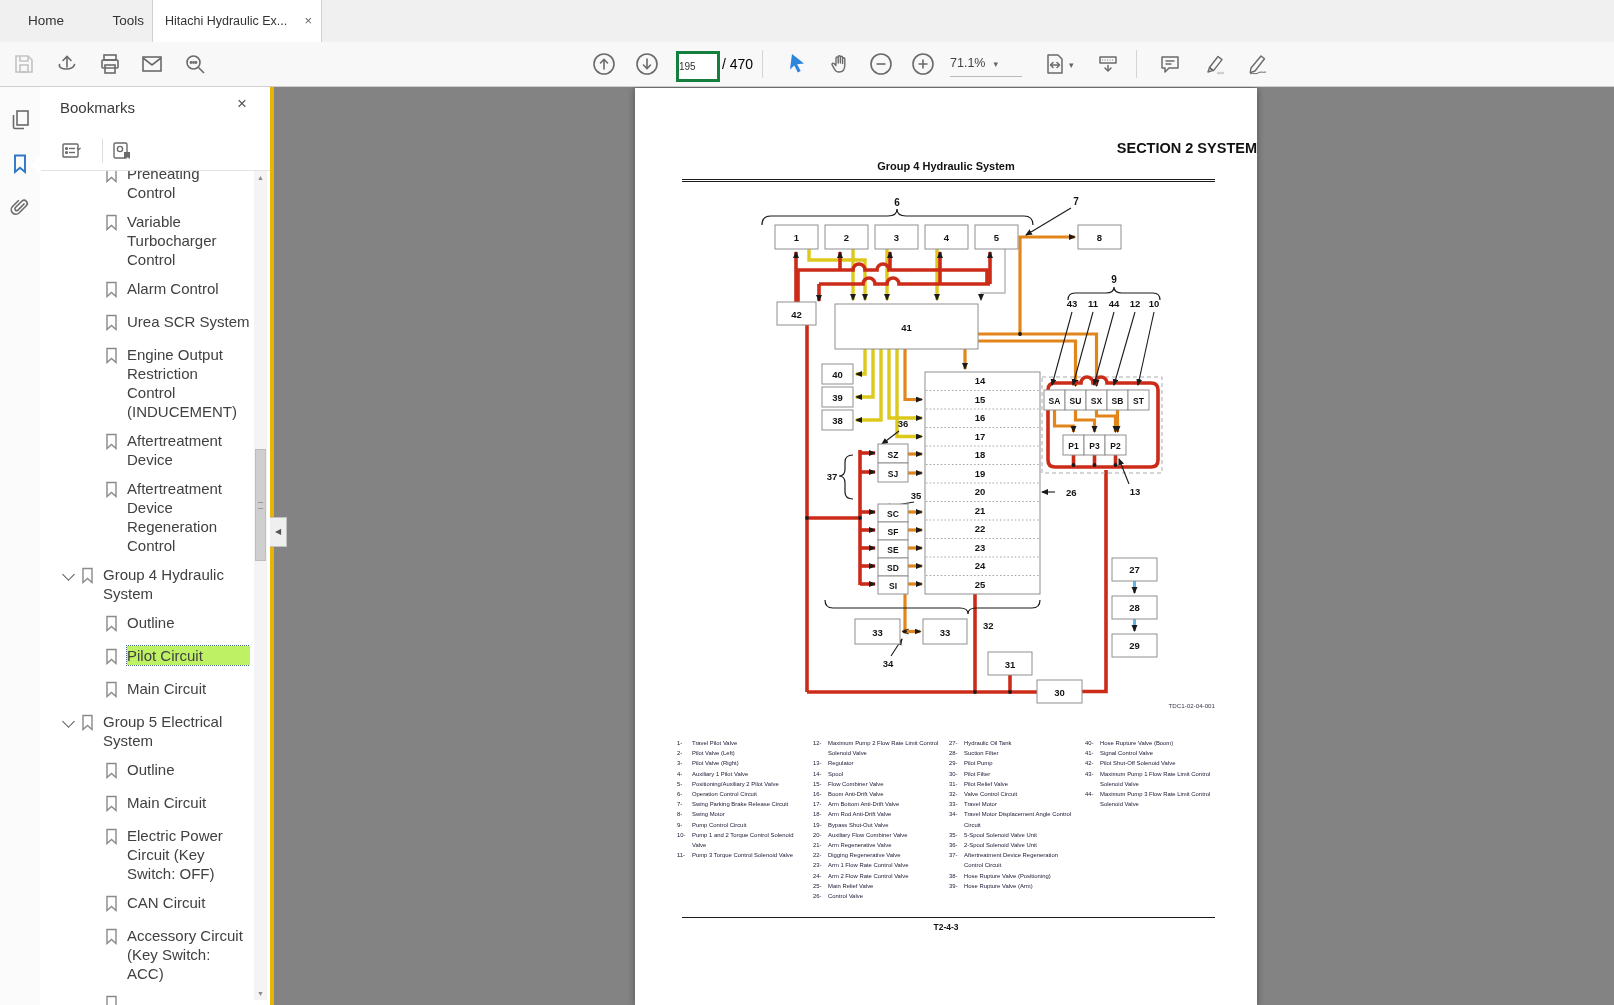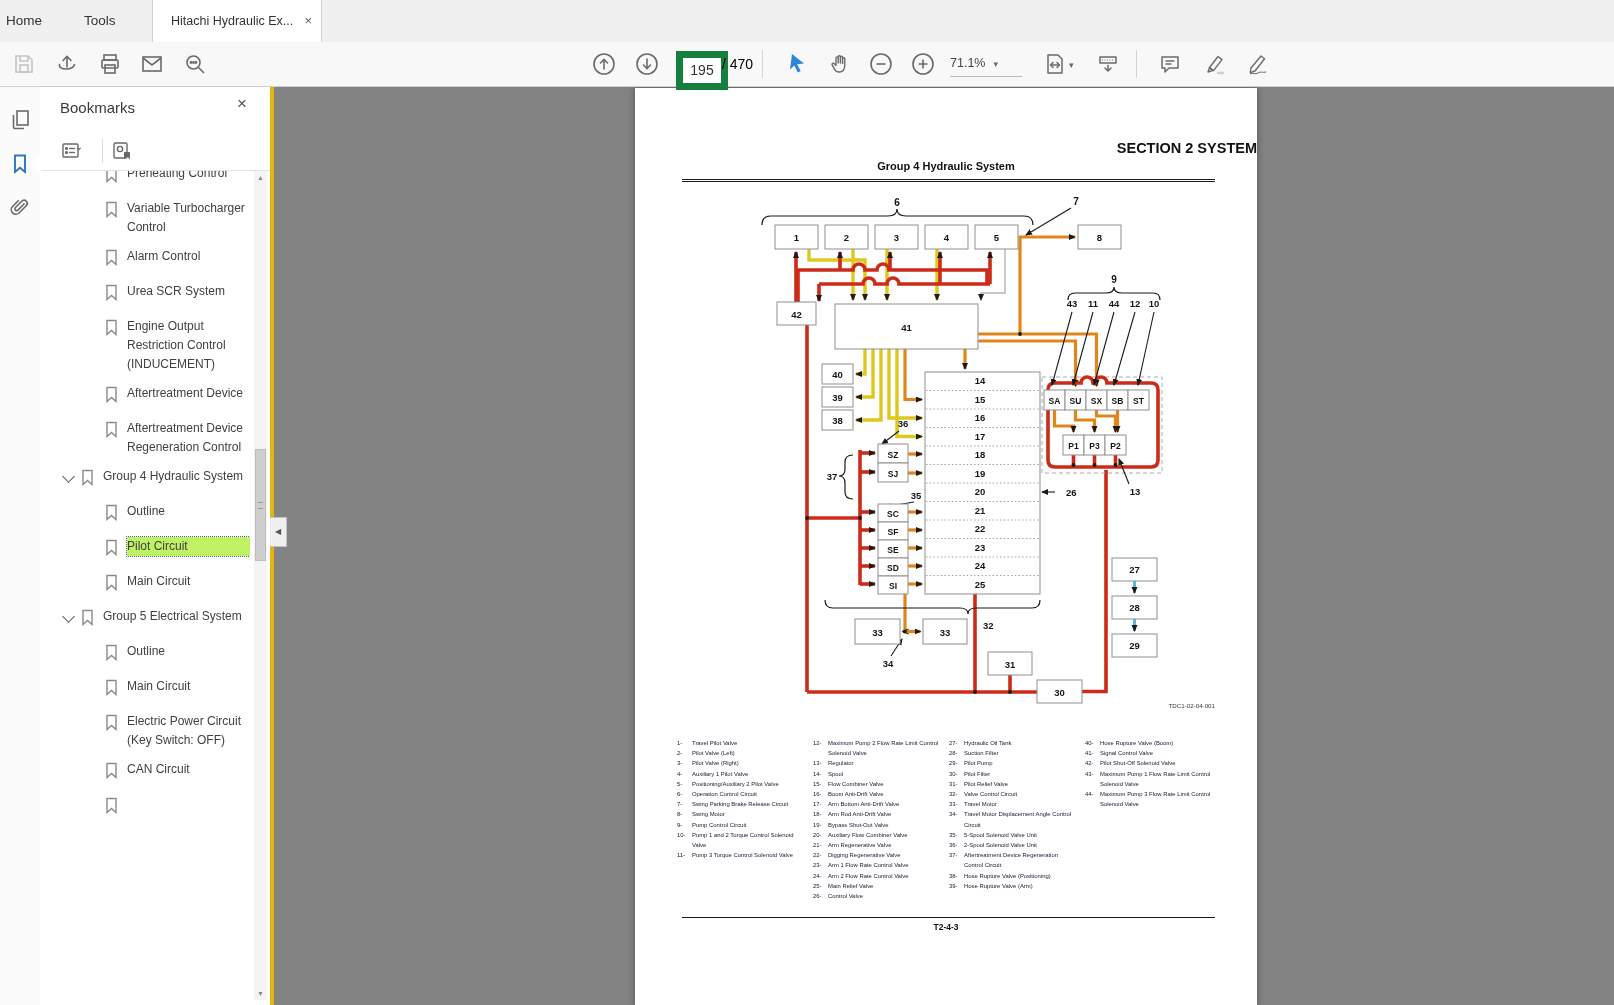--- a/index.html
+++ b/index.html
@@ -1,51 +1,51 @@
 <!DOCTYPE html>
 <html><head>
 <meta charset="utf-8">
 <style>
   html,body{margin:0;padding:0}
   body{width:1614px;height:1005px;position:relative;overflow:hidden;
        font-family:"Liberation Sans",sans-serif;background:#838383;}
   
   .tabbar{position:absolute;left:0;top:0;width:100%;height:42px;background:#f0f0f0;border-bottom:1px solid #d6d6d6;z-index:30}
-  .tab{position:absolute;top:0;height:42px;line-height:42px;font-size:13.5px;color:#333;text-align:left}
+  .tab{position:absolute;top:0;height:42px;line-height:42px;font-size:13.5px;color:#333;text-align:right}
   .tab-home{left:6px;width:58px}
   .tab-tools{left:84px;width:60px}
   .tab-doc{left:152px;width:170px;background:#fff;border-left:1px solid #d2d2d2;border-right:1px solid #d2d2d2;
-           font-size:12.5px;text-align:left;padding-left:18px;box-sizing:border-box}
+           font-size:12.5px;text-align:left;padding-left:12px;box-sizing:border-box}
   .tab-doc .x{position:absolute;right:9px;top:0;color:#666;font-size:13px}
   
   .toolbar{position:absolute;left:0;top:42px;width:100%;height:44px;background:#f8f8f8;border-bottom:1px solid #cfcfcf;z-index:30}
   .tbi{position:absolute;top:10px;width:24px;height:24px}
   .tdiv{position:absolute;top:8px;width:1px;height:28px;background:#d4d4d4}
-  .pageinput{position:absolute;left:676px;top:9px;width:38px;height:25px;border:7px solid #15803d;background:#fff;
-             font-size:14px;text-align:center;line-height:25px;color:#333}
+  .pageinput{position:absolute;left:676px;top:9px;width:38px;height:25px;border:3px solid #15803d;background:#fff;
+             font-size:10px;line-height:25px;color:#333}
   .pagecount{position:absolute;left:722px;top:0;height:44px;line-height:44px;font-size:14px;color:#000000}
   .zoomfield{position:absolute;left:950px;top:9px;width:72px;height:25px;line-height:25px;border-bottom:1px solid #b9b9b9;
              font-size:12.5px;color:#444;}
   .zoomfield .caret{font-size:9px;color:#666;margin-left:8px}
   .fitcaret{position:absolute;left:1069px;top:18px;font-size:9px;color:#666}
   
   .iconstrip{position:absolute;left:0;top:86px;width:40px;bottom:0;background:#fbfbfb;border-right:1px solid #e2e2e2;z-index:20}
   .strip-icon{position:absolute;left:8px;width:24px;height:24px}
   .notch{position:absolute;left:31px;top:155px;width:0;height:0;border-top:10px solid transparent;border-bottom:10px solid transparent;
          border-right:10px solid #ffffff;z-index:25}
   
   .sidebar{position:absolute;left:40px;top:86px;width:230px;bottom:0;background:#fff;border-right:4px solid #eab308;z-index:20}
   .sb-head{position:absolute;left:0;top:0;right:0;height:48px}
   .sb-title{position:absolute;left:20px;top:0;line-height:44px;font-size:15px;color:#3a3a3a}
   .sb-close{position:absolute;right:18px;top:8px;font-size:17px;color:#555;width:20px;text-align:center}
   .sb-tools{position:absolute;left:0;top:48px;right:0;height:36px;border-bottom:1px solid #e3e3e3}
   .sb-tools .tico{position:absolute;top:5px;width:24px;height:24px}
   .sb-tdiv{position:absolute;left:62px;top:5px;width:1px;height:24px;background:#ddd}
   .bm-list{position:absolute;left:0;top:85px;right:20px;bottom:0;overflow:hidden;padding-top:0}
-  .bm-item{display:flex;margin-bottom:10px;font-size:12px;color:#414141;line-height:19px}
+  .bm-item{display:flex;margin-bottom:10px;font-size:15px;color:#414141;line-height:19px}
   .bm-item.chd{padding-left:65px}
   .bm-item.grp{padding-left:24px}
   .bm-item.clip{margin-top:-7px}
   .bic{flex:0 0 13px;margin-right:9px;padding-top:2px}
   .chev{flex:0 0 8px;width:8px;height:8px;border-right:1.6px solid #555;border-bottom:1.6px solid #555;
         transform:rotate(45deg);margin:5px 8px 0 0}
   .lbl{flex:1;overflow-wrap:break-word;min-width:0}
   .bm-item.sel .lbl{background:#bef264;outline:1px dotted #49678a;align-self:flex-start}
   .sb-scroll{position:absolute;right:3px;top:85px;width:13px;bottom:5px;background:#f4f4f4}
   .sb-arr{position:absolute;left:0;width:13px;height:13px;font-size:7px;color:#8a8a8a;text-align:center;line-height:13px}
@@ -299,20 +299,26 @@
         <span class="bic"><svg width="13" height="17" viewBox="0 0 13 17">
             <path d="M2 1.5h9v14l-4.5-4-4.5 4z" fill="none" stroke="#8a8a8a" stroke-width="1.4"></path>
           </svg></span>
         <span class="lbl">Electric Power Circuit (Key Switch: OFF)</span>
       </div>
       <div class="bm-item chd">
         <span class="bic"><svg width="13" height="17" viewBox="0 0 13 17">
             <path d="M2 1.5h9v14l-4.5-4-4.5 4z" fill="none" stroke="#8a8a8a" stroke-width="1.4"></path>
           </svg></span>
         <span class="lbl">CAN Circuit</span>
+      </div>
+      <div class="bm-item chd">
+        <span class="bic"><svg width="13" height="17" viewBox="0 0 13 17">
+            <path d="M2 1.5h9v14l-4.5-4-4.5 4z" fill="none" stroke="#8a8a8a" stroke-width="1.4"></path>
+          </svg></span>
+        <span class="lbl">Accessory Circuit (Key Switch: ACC)</span>
       </div>
       <div class="bm-item chd">
         <span class="bic"><svg width="13" height="17" viewBox="0 0 13 17">
             <path d="M2 1.5h9v14l-4.5-4-4.5 4z" fill="none" stroke="#8a8a8a" stroke-width="1.4"></path>
           </svg></span>
         <span class="lbl"></span>
       </div>
     </div>
   <div class="sb-scroll">
     <div class="sb-arr up">▲</div>

